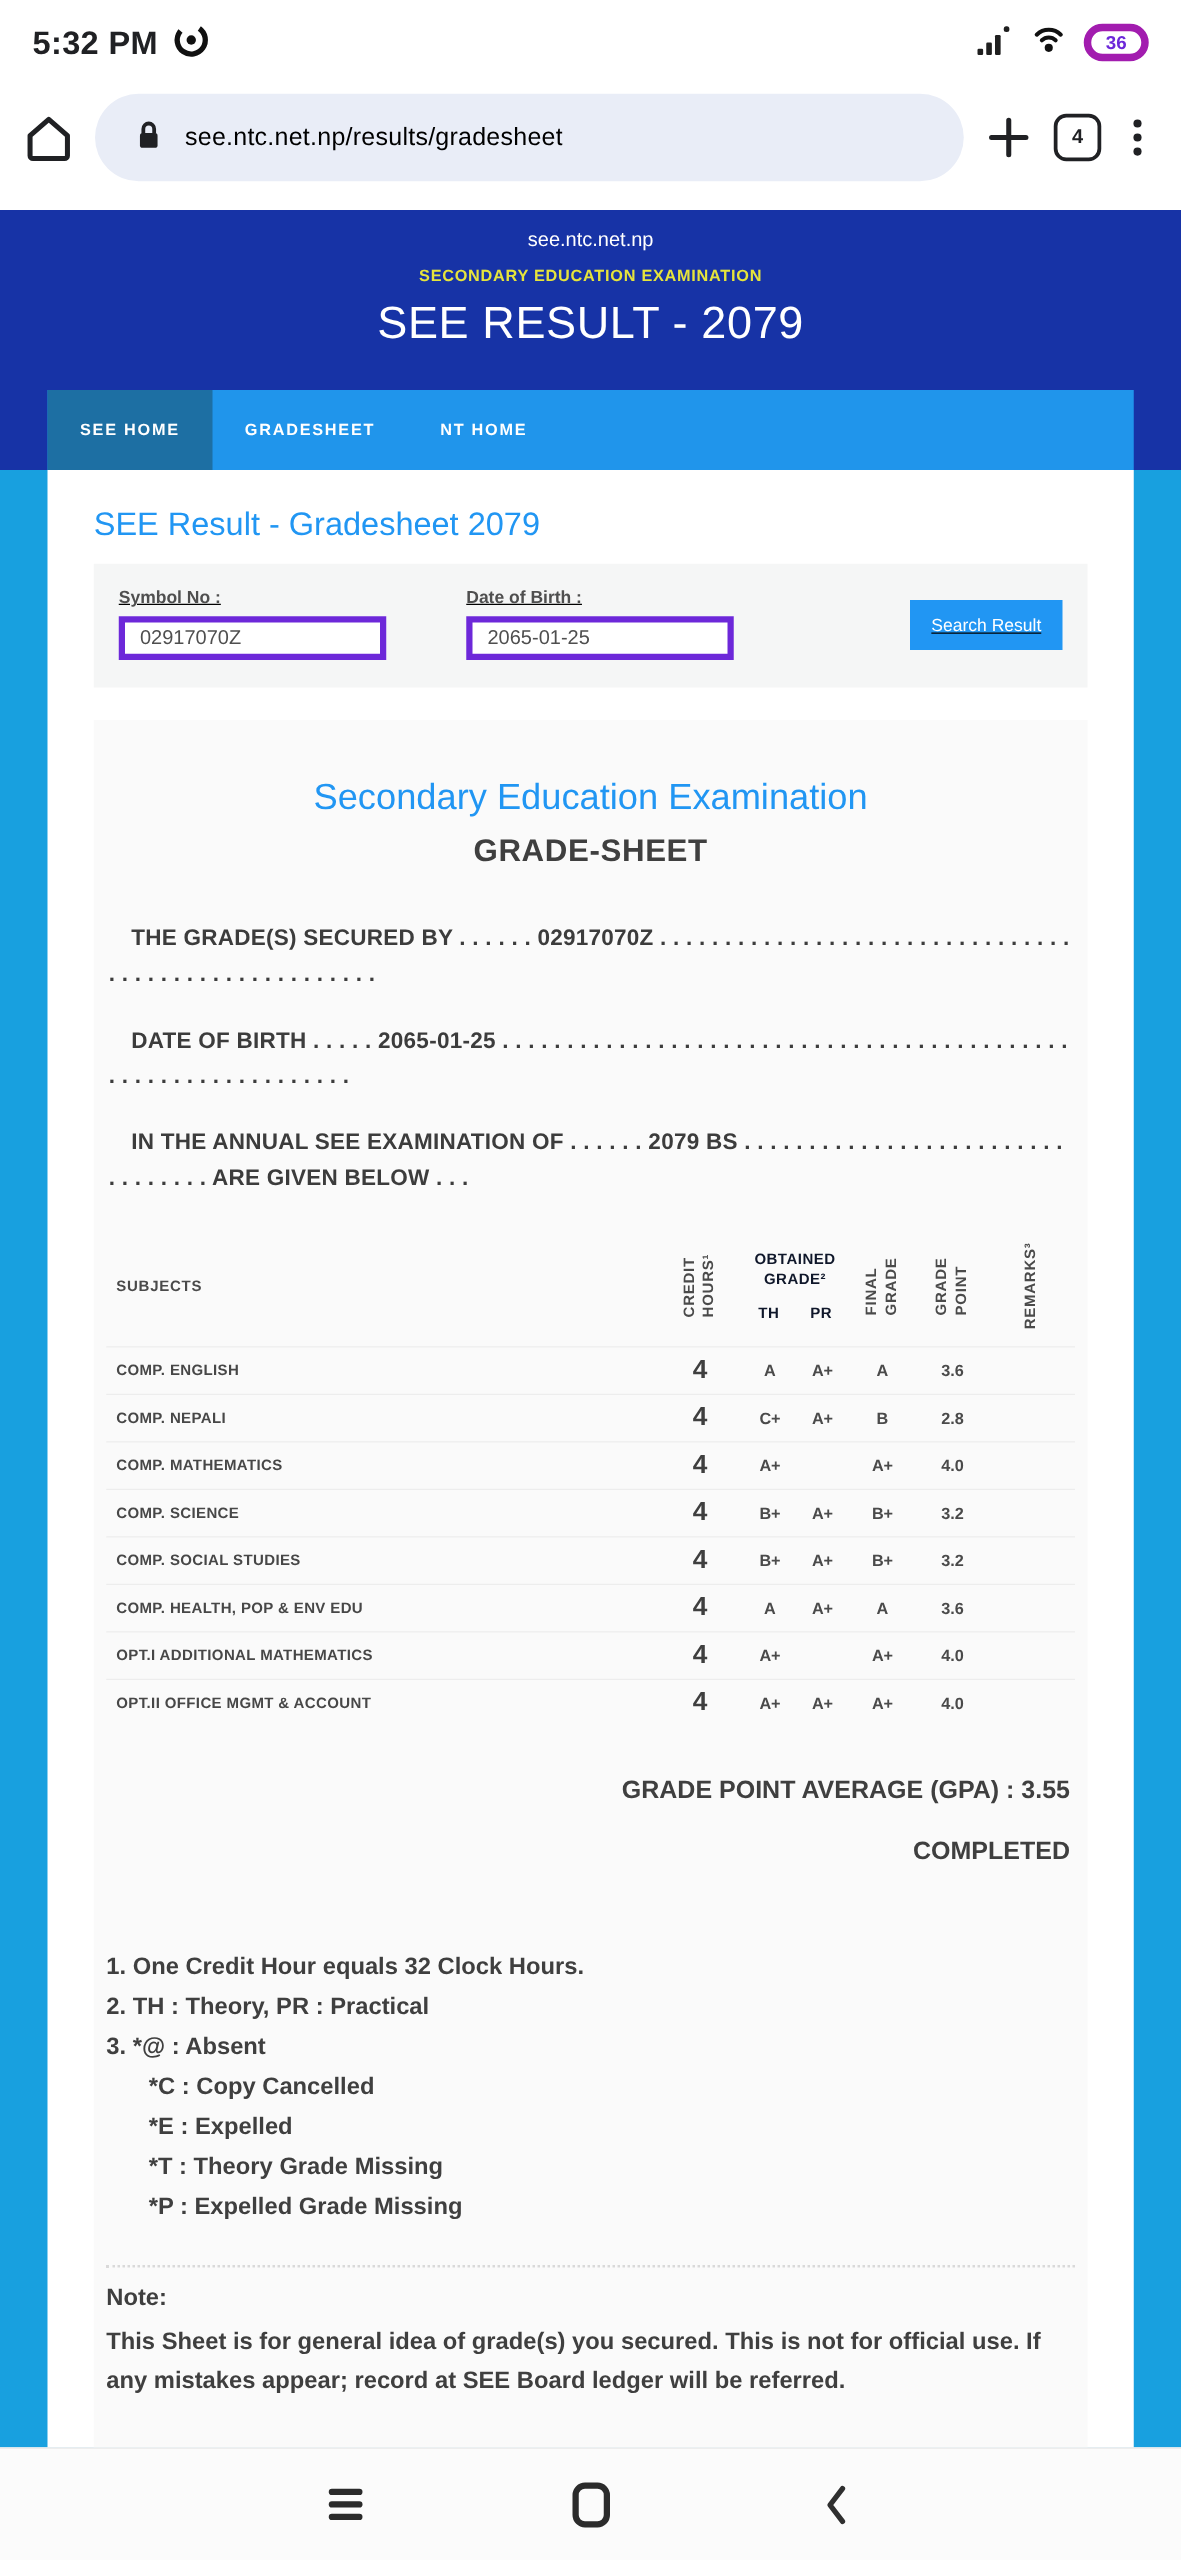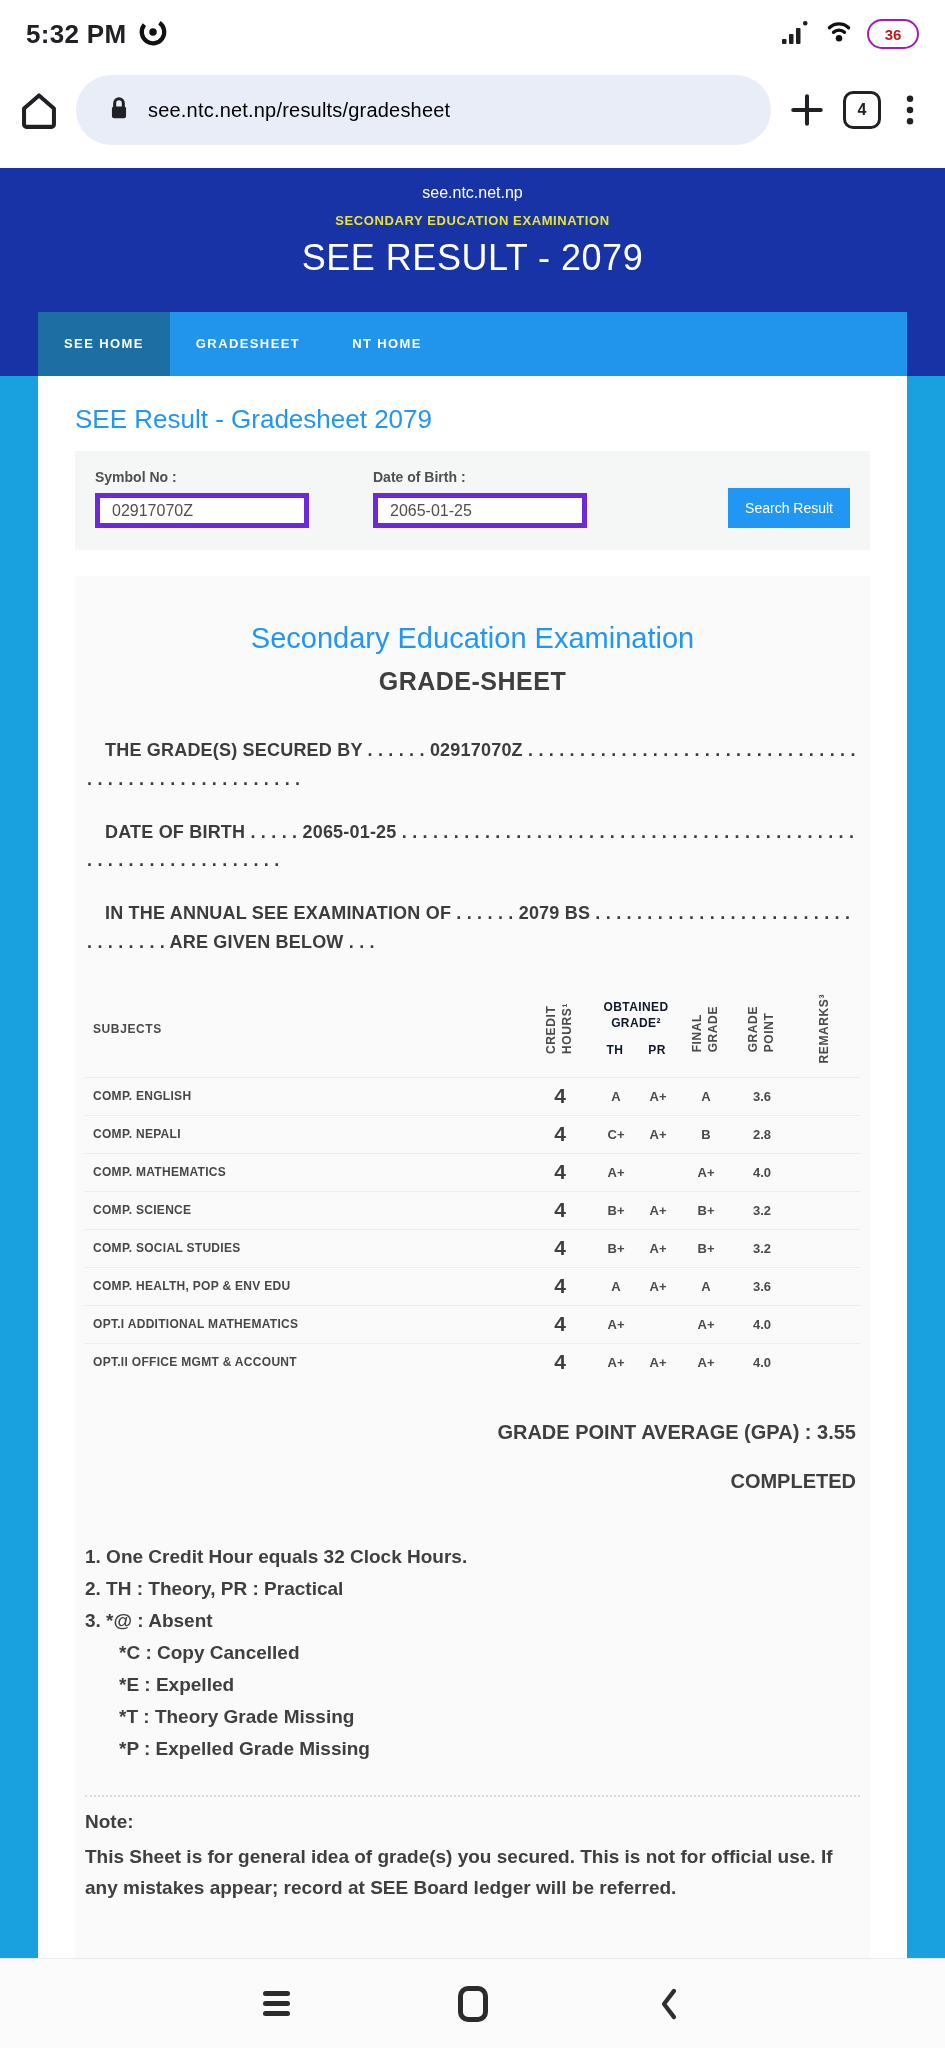--- a/index.html
+++ b/index.html
@@ -4,21 +4,21 @@
 <style>
   * { box-sizing: border-box; margin: 0; padding: 0; }
   body { font-family: "Liberation Sans", sans-serif; background: #fff; }
   .screen { position: relative; width: 945px; height: 2048px; overflow: hidden; background: #fff; margin: 0 auto; display: flex; flex-direction: column; }
 
   
   .status-bar { height: 62px; display: flex; align-items: center; justify-content: space-between; padding: 6px 26px 0; }
   .sb-left { display: flex; align-items: center; gap: 12px; }
   .sb-time { font-size: 26px; font-weight: 600; color: #202124; letter-spacing: 0.3px; }
   .sb-right { display: flex; align-items: center; gap: 12px; }
-  .battery-pill { min-width: 52px; height: 30px; border: 2px solid #a21caf; border-radius: 15px; display: flex; align-items: center; justify-content: center; font-size: 15px; font-weight: bold; color: #b91c1c; background: #fff; padding: 0 8px; }
+  .battery-pill { min-width: 52px; height: 30px; border: 6px solid #a21caf; border-radius: 15px; display: flex; align-items: center; justify-content: center; font-size: 15px; font-weight: bold; color: #6d28d9; background: #fff; padding: 0 8px; }
 
   
   .toolbar { height: 106px; display: flex; align-items: center; padding: 0 20px 10px 16px; gap: 14px; background: #fff; }
   .omnibox { flex: 1; height: 70px; background: #e9edf7; border-radius: 35px; display: flex; align-items: center; padding: 0 24px 0 30px; gap: 16px; min-width: 0; }
   .omnibox-url { font-size: 20px; color: #000000; letter-spacing: 0.2px; white-space: nowrap; overflow: hidden; }
   .tab-switcher { width: 38px; height: 38px; border: 3px solid #202124; border-radius: 10px; display: flex; align-items: center; justify-content: center; font-size: 16px; font-weight: bold; color: #202124; }
   .icon-btn { display: flex; align-items: center; justify-content: center; }
 
   
   .site-header { height: 144px; background: #1733a6; text-align: center; padding-top: 16px; }
@@ -30,21 +30,21 @@
   .nav-wrap { background: #1733a6; padding: 0 38px; }
   .nav-bar { height: 64px; background: #2095eb; display: flex; }
   .nav-tab { height: 64px; line-height: 64px; padding: 0 26px; color: #fff; font-size: 13px; font-weight: bold; letter-spacing: 1.4px; cursor: pointer; }
   .nav-tab.active { background: #1d6fa3; }
 
   
   .content { height: 1582px; background: #18a0df; padding: 0 38px; }
   .card { height: 100%; background: #ffffff; padding: 2px 37px 0; overflow: hidden; }
   .page-title { margin: 26px 0 16px; font-size: 26px; font-weight: 400; color: #2196f3; }
 
-  .search-panel { background: #f5f6f6; padding: 14px 20px 22px; display: flex; align-items: flex-end; }
+  .search-panel { background: #f5f6f6; padding: 14px 20px 22px; display: flex; align-items: center; text-decoration: underline; }
   .field-label { font-size: 14px; font-weight: bold; color: #4f4f4f; margin: 4px 0 8px; }
   .text-input { width: 214px; height: 35px; border: 5px solid #6d28d9; background: #fff; padding: 0 12px; font-size: 16px; color: #4f4f4f; font-family: inherit; }
   .field + .field { margin-left: 64px; }
   .search-btn { margin-left: auto; margin-top: 7px; background: #2196f3; color: #fff; border: none; padding: 12px 17px; font-size: 14px; font-family: inherit; cursor: pointer; }
 
   
   .sheet-panel { margin-top: 26px; background: #fafafa; padding: 46px 10px 66px; }
   .org-title { text-align: center; color: #2196f3; font-size: 29px; font-weight: 400; }
   .doc-title { text-align: center; color: #3f3f3f; font-size: 25px; font-weight: bold; letter-spacing: 0.5px; margin: 12px 0 40px; }
   .sheet-para { font-size: 18px; font-weight: bold; color: #3c3c3c; line-height: 1.6; margin: 0 2px 24px; text-indent: 18px; letter-spacing: 0.2px; }
@@ -58,21 +58,21 @@
   .obt-title { white-space: pre-line; line-height: 1.3; }
   .obt-sub { display: flex; margin-top: 12px; }
   .obt-sub span { flex: 1; }
   .gt-row { min-height: 38px; border-top: 1px solid #ededed; }
   .c-subject { font-size: 12px; font-weight: bold; color: #474747; letter-spacing: 0.3px; padding-left: 8px; }
   .c-credit { text-align: center; font-size: 21px; font-weight: bold; color: #3f3f3f; }
   .c-grade { text-align: center; font-size: 13px; font-weight: bold; color: #4a4a4a; }
 
   .gpa-line { text-align: right; font-size: 20px; font-weight: bold; color: #3f3f3f; margin: 40px 4px 0; }
   .status-line { text-align: right; font-size: 20px; font-weight: bold; color: #3f3f3f; margin: 26px 4px 0; }
-  .footnotes { margin-top: 48px; font-size: 19px; font-weight: bold; color: #3f3f3f; }
+  .footnotes { margin-top: 65px; font-size: 19px; font-weight: bold; color: #3f3f3f; }
   .fn-line { line-height: 32px; }
   .fn-indent { padding-left: 34px; }
   .note-divider { border-top: 2px dotted #d9d9d9; margin-top: 30px; }
   .note-title { font-size: 19px; font-weight: bold; color: #3f3f3f; margin-top: 14px; }
   .note-text { font-size: 19px; font-weight: bold; color: #3f3f3f; line-height: 1.65; margin-top: 8px; }
 
   
   .bottom-nav { height: 90px; background: #fbfbfb; border-top: 1px solid #e9e9e9; display: flex; align-items: center; justify-content: center; gap: 152px; }
   .bn-btn { width: 44px; height: 44px; display: flex; align-items: center; justify-content: center; cursor: pointer; }
   .burger { display: flex; flex-direction: column; gap: 5px; }

